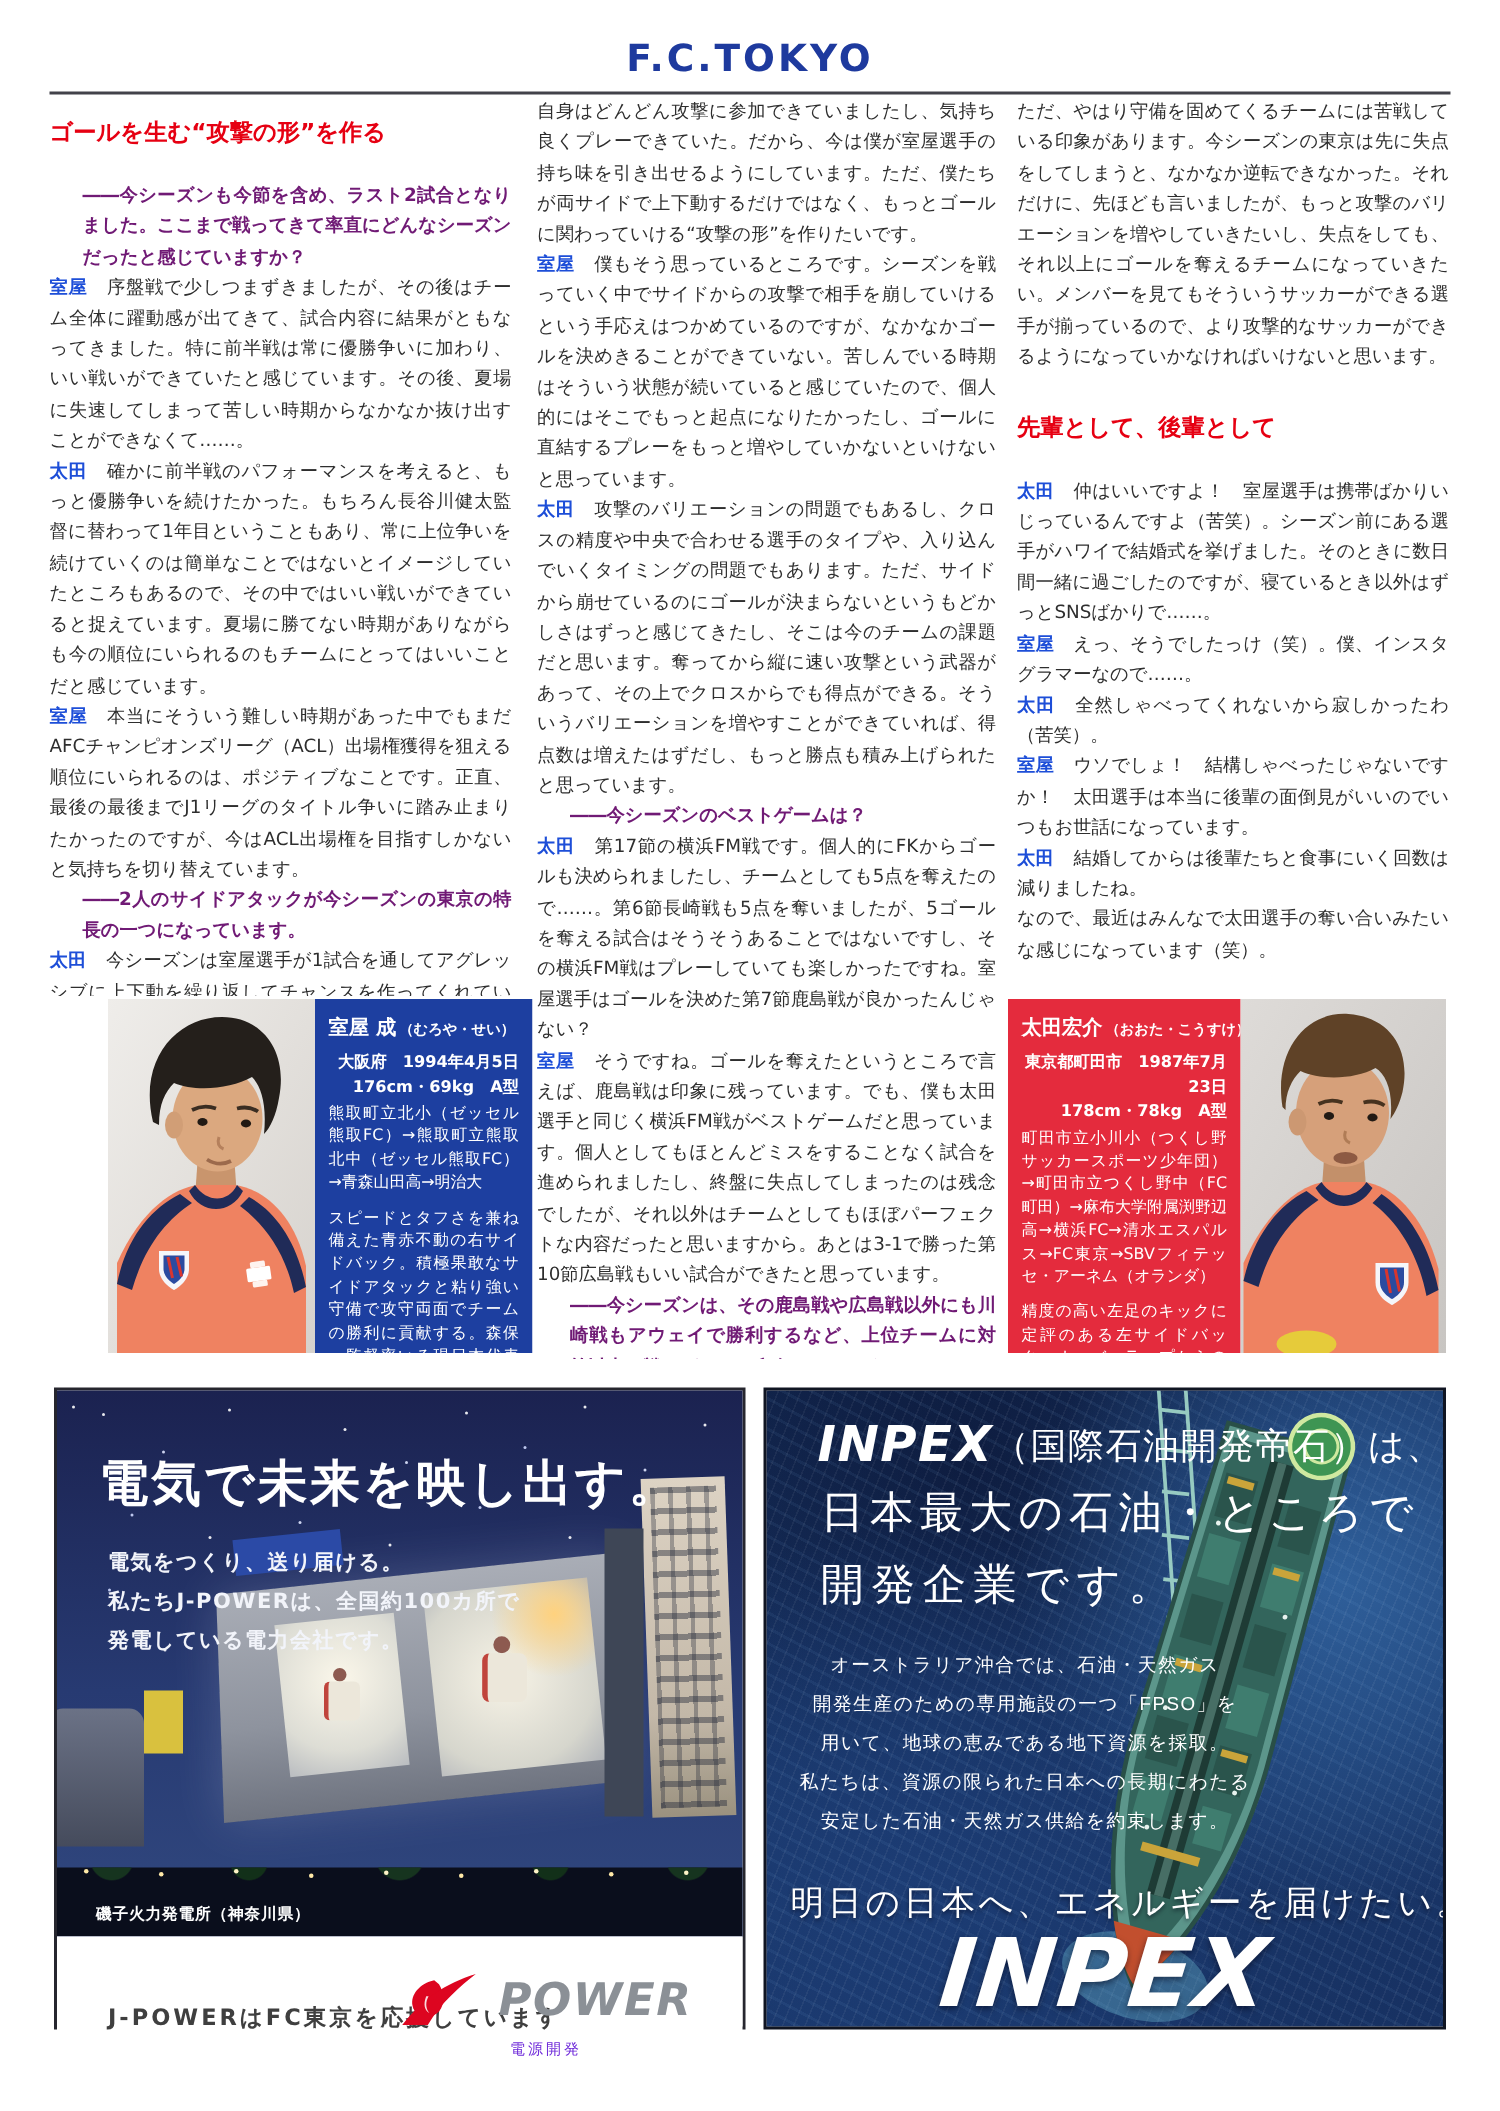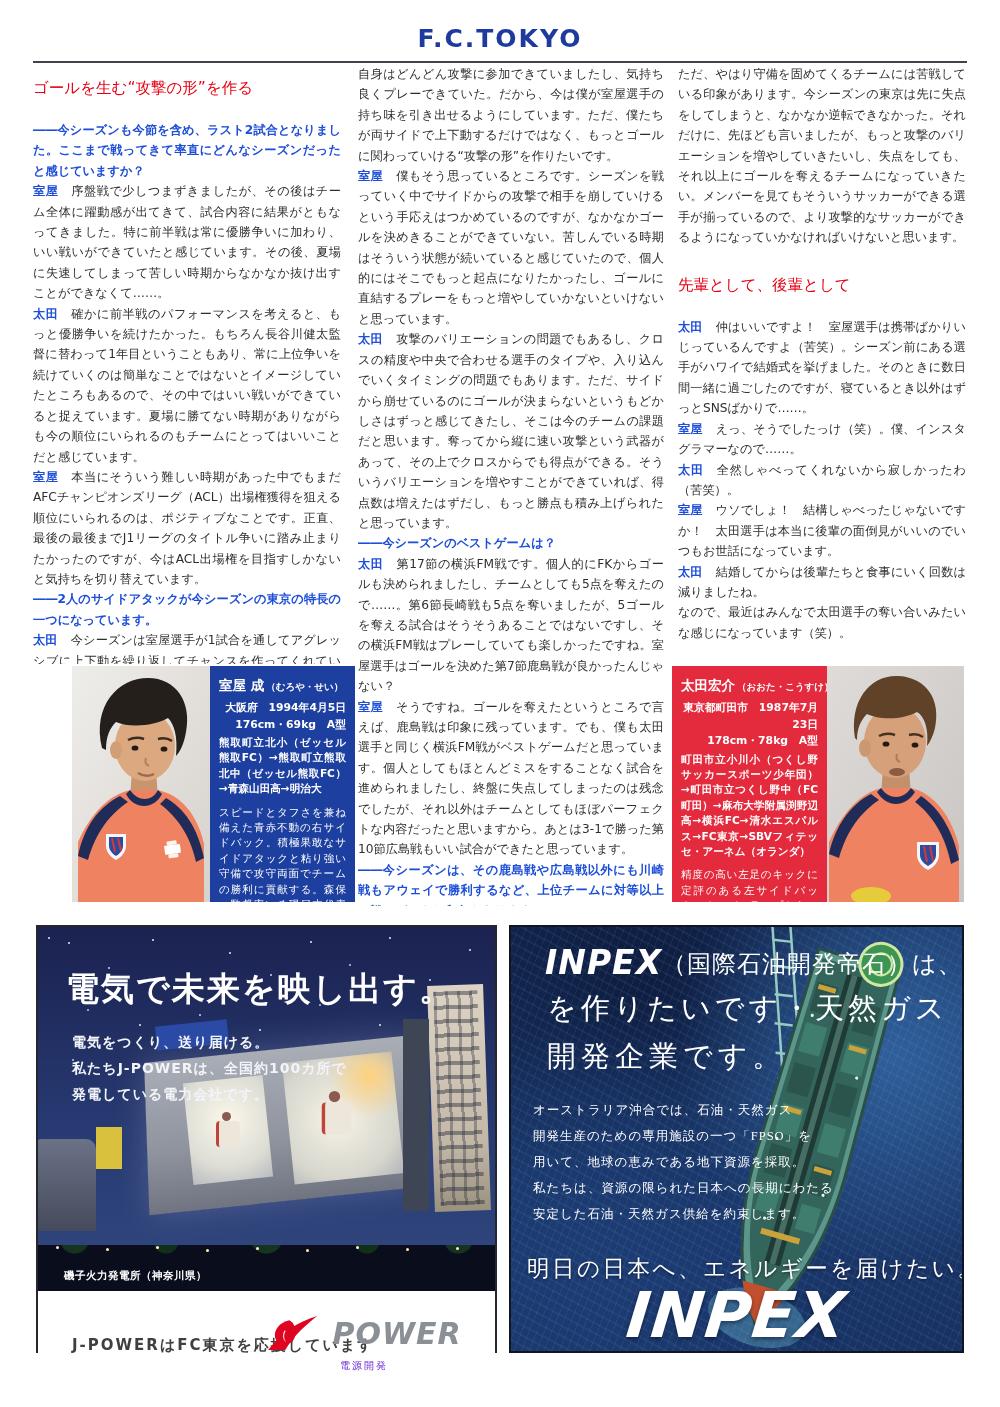--- a/index.html
+++ b/index.html
@@ -10,37 +10,37 @@
   .masthead{position:absolute;top:24px;left:0;width:100%;text-align:center;}
   .club-logo{display:inline-block;color:#1e3a9e;font-weight:bold;font-size:25px;letter-spacing:2px;}
   .rule{position:absolute;top:61px;left:33px;right:33px;border-top:2px solid #42424a;}
 
   
   .col{position:absolute;top:64px;font-size:12.2px;line-height:20.4px;color:#2e2e2e;text-align:justify;overflow:hidden;}
   .col1{left:33px;width:308px;height:600px;}
   .col2{left:358px;width:306px;height:842px;}
   .col3{left:678px;width:288px;height:600px;}
   .blk{margin:0;}
-  .blk.h{color:#e60012;font-weight:normal;font-size:15.5px;line-height:22px;margin:26px 0 21px;text-align:left;}
+  .blk.h{color:#e60012;font-weight:bold;font-size:15.5px;line-height:22px;margin:26px 0 21px;text-align:left;}
   .blk.h:first-child{margin-top:13px;}
-  .blk.q{font-weight:bold;color:#1d4ed8;}
+  .blk.q{font-weight:bold;color:#701a75;margin-left:22px;}
   .spk{color:#1d4ed8;font-weight:bold;margin-right:13px;}
 
   
   .pcard{position:absolute;top:666px;height:236px;display:flex;overflow:hidden;}
   .pcard-muroya{left:58px;width:283px;padding-left:14px;}
   .pcard-ota{left:672px;width:292px;}
   .pphoto{flex:0 0 auto;display:block;height:236px;}
   .pbox{flex:1 1 auto;color:#fff;padding:10px 9px 6px 9px;box-sizing:border-box;font-size:10.6px;line-height:15.4px;text-align:justify;overflow:hidden;}
   .pbox-blue{background:#1d3fa0;}
   .pbox-red{background:#e42b3d;}
   .pname{font-size:13.5px;font-weight:bold;line-height:18px;margin-bottom:4px;white-space:nowrap;}
   .pkana{font-size:9.5px;font-weight:bold;margin-left:2px;}
   .pline{font-size:10.8px;line-height:16.5px;font-weight:bold;text-align:right;}
-  .pcareer{margin-top:2px;font-weight:bold;}
+  .pcareer{margin-top:2px;font-weight:normal;}
   .pdesc{margin-top:8px;}
 
   
   .ad{position:absolute;top:925px;height:428px;box-sizing:border-box;}
 
   
   .ad-jpower{left:36px;width:461px;border:2px solid #26262e;background:#fff;}
   .jp-photo{position:relative;width:100%;height:364px;overflow:hidden;
     background:linear-gradient(180deg,#1b2250 0%,#273a72 55%,#31487f 100%);text-decoration:underline;}
   .stars{position:absolute;top:10px;left:10px;width:2px;height:2px;border-radius:50%;background:#fff;opacity:.9;
@@ -84,21 +84,21 @@
   .jp-sub{color:#6d28d9;font-size:10px;margin-top:0;letter-spacing:2px;}
 
   
   .ad-inpex{left:509px;width:455px;border:2px solid #101522;overflow:hidden;color:#fff;
     background:radial-gradient(circle at 85% 30%,#2f5f9a 0%,rgba(47,95,154,0) 45%),
                radial-gradient(circle at 20% 80%,#1c3c74 0%,rgba(28,60,116,0) 50%),
                radial-gradient(circle at 30% 12%,rgba(8,16,44,.6) 0%,rgba(8,16,44,0) 55%),
                linear-gradient(160deg,#142a55 0%,#1b3a6e 45%,#173162 100%);}
   .sea-tex{position:absolute;inset:0;background:repeating-linear-gradient(112deg,rgba(255,255,255,.05) 0 1px,rgba(0,0,0,0) 1px 7px),repeating-linear-gradient(28deg,rgba(120,170,220,.08) 0 2px,rgba(0,0,0,0) 2px 9px);}
   .ship{position:absolute;right:4px;top:0;height:424px;}
-  .ix-serif{font-family:Liberation Serif, serif;}
+  .ix-serif{font-family:Liberation Sans, sans-serif;text-align:center;}
   .ix-head{position:absolute;left:34px;top:16px;white-space:nowrap;}
   .ix-logo-sm{font-size:33px;font-weight:bold;font-style:italic;letter-spacing:1px;vertical-align:-2px;}
   .ix-paren{font-size:24px;letter-spacing:1px;}
   .ix-line2{position:absolute;left:36px;top:62px;font-size:29px;letter-spacing:4px;white-space:nowrap;}
   .ix-line3{position:absolute;left:36px;top:110px;font-size:29px;letter-spacing:5px;white-space:nowrap;}
   .ix-body{position:absolute;left:22px;top:170px;font-size:12.5px;line-height:26px;letter-spacing:1px;}
   .ix-tagline{position:absolute;left:16px;top:326px;font-size:22.5px;letter-spacing:2.5px;white-space:nowrap;text-shadow:0 1px 3px rgba(0,0,20,.6);}
   .ix-biglogo{position:absolute;left:0;top:352px;width:100%;text-align:center;font-size:63px;font-weight:bold;font-style:italic;letter-spacing:1px;transform:skewX(-6deg);text-shadow:0 2px 4px rgba(0,0,20,.5);}
 </style>
 </head>
@@ -312,21 +312,21 @@
             <circle cx="150" cy="352" r="1.6"></circle>
             <circle cx="130" cy="300" r="1.6"></circle>
         </g>
         <circle cx="172" cy="24" r="21" fill="#3e9553" stroke="#cfe9a0" stroke-width="3"></circle>
         <circle cx="172" cy="24" r="11" fill="none" stroke="#cfe9a0" stroke-width="2"></circle>
       </g>
     </svg>
     <div class="ix-head">
       <span class="ix-logo-sm">INPEX</span><span class="ix-paren ix-serif">（国際石油開発帝石）は、</span>
     </div>
-    <div class="ix-line2 ix-serif">を作りたいです・天然ガス</div>
+    <div class="ix-line2 ix-serif">日本最大の石油・ところで</div>
     <div class="ix-line3 ix-serif">開発企業です。</div>
     <div class="ix-body ix-serif">
       <div>オーストラリア沖合では、石油・天然ガス</div>
       <div>開発生産のための専用施設の一つ「FPSO」を</div>
       <div>用いて、地球の恵みである地下資源を採取。</div>
       <div>私たちは、資源の限られた日本への長期にわたる</div>
       <div>安定した石油・天然ガス供給を約束します。</div>
     </div>
     <div class="ix-tagline ix-serif">明日の日本へ、エネルギーを届けたい。</div>
     <div class="ix-biglogo">INPEX</div>

